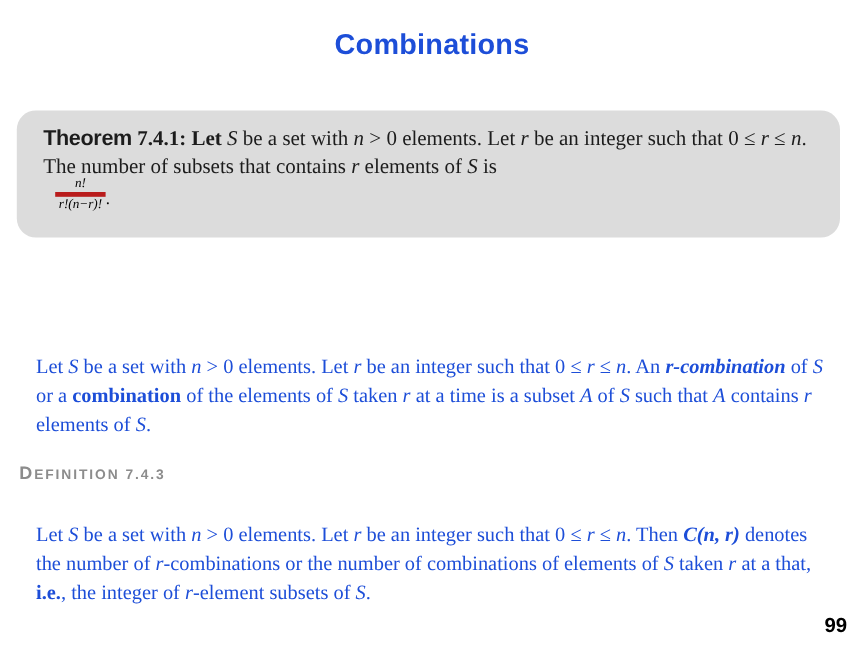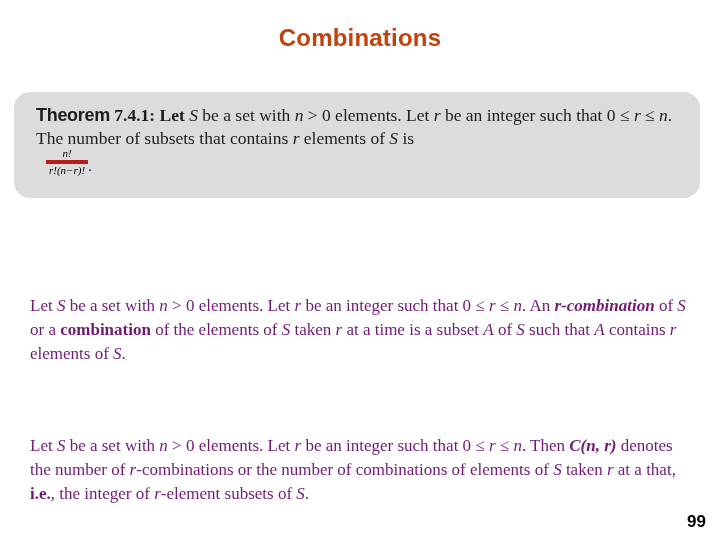--- a/index.html
+++ b/index.html
@@ -25,21 +25,21 @@
   .slide-title {
     position: absolute;
     top: 24px;
     left: 0;
     width: 720px;
     text-align: center;
     font-family: "Liberation Sans", sans-serif;
     font-weight: bold;
     font-size: 24px;
     letter-spacing: 0.2px;
-    color: #c2410c;
+    color: #1d4ed8;
   }
 
   
   .theorem-box {
     position: absolute;
     left: 14px;
     top: 92px;
     width: 686px;
     height: 106px;
     background: #dcdcdc;
@@ -130,21 +130,21 @@
   #def-heading-3 { left: 16px; top: 386px; }
 
   
   .def-body {
     position: absolute;
     left: 30px;
     width: 660px;
     font-family: "Liberation Serif", serif;
     font-size: 17px;
     line-height: 24px;
-    color: #701a75;
+    color: #1d4ed8;
     text-align: left;
   }
   #def-body-2 { top: 294px; }
   #def-body-3 { top: 434px; }
 
   
   .footer-text {
     position: absolute;
     left: 8px;
     top: 518px;
@@ -184,20 +184,23 @@
     </div>
   </div>
 
 
   <div class="def-body" id="def-body-2">
     <span>Let </span><span class="mvar">S</span><span> be a set with </span><span class="mvar">n</span><span> &gt; 0 elements. Let </span><span class="mvar">r</span><span> be an integer such that 0 ≤ </span><span class="mvar">r</span><span> ≤ </span><span class="mvar">n</span><span>. An</span>
     <span class="mbold mvar">r-combination</span><span> of </span><span class="mvar">S</span><span> or a </span><span class="mbold">combination</span><span> of the elements of </span><span class="mvar">S</span><span> taken </span><span class="mvar">r</span><span> at a time is a</span>
     <span>subset </span><span class="mvar">A</span><span> of </span><span class="mvar">S</span><span> such that </span><span class="mvar">A</span><span> contains </span><span class="mvar">r</span><span> elements of </span><span class="mvar">S</span><span>.</span>
   </div>
 
+  <div class="def-heading" id="def-heading-3">
+    <span class="big">D</span><span class="small">EFINITION</span><span class="small">&nbsp;</span><span class="small">7.4.3</span>
+  </div>
 
   <div class="def-body" id="def-body-3">
     <span>Let </span><span class="mvar">S</span><span> be a set with </span><span class="mvar">n</span><span> &gt; 0 elements. Let </span><span class="mvar">r</span><span> be an integer such that 0 ≤ </span><span class="mvar">r</span><span> ≤ </span><span class="mvar">n</span><span>. Then</span>
     <span class="mbold mvar">C(n, r)</span><span> denotes the number of </span><span class="mvar">r</span><span>-combinations or the number of combinations of</span>
     <span>elements of </span><span class="mvar">S</span><span> taken </span><span class="mvar">r</span><span> at a that, </span><span class="mbold">i.e.</span><span>, the integer of </span><span class="mvar">r</span><span>-element subsets of </span><span class="mvar">S</span><span>.</span>
   </div>
 
   <div class="page-number">99</div>
 
 </div>

